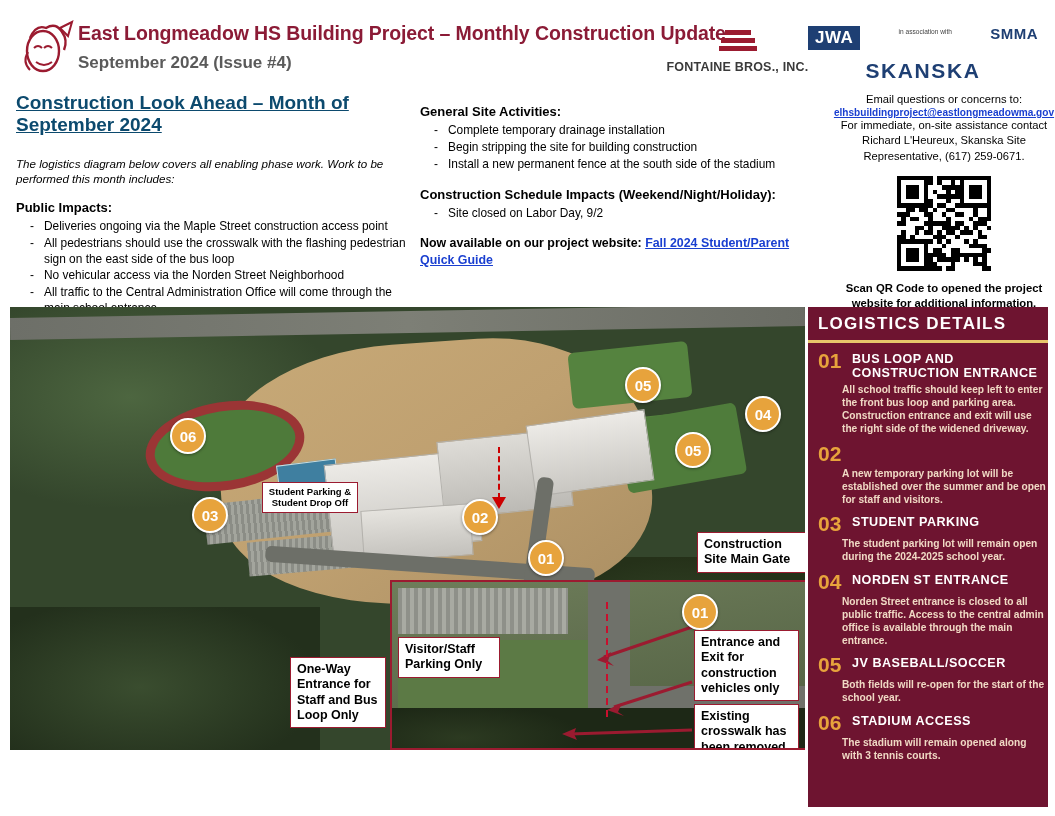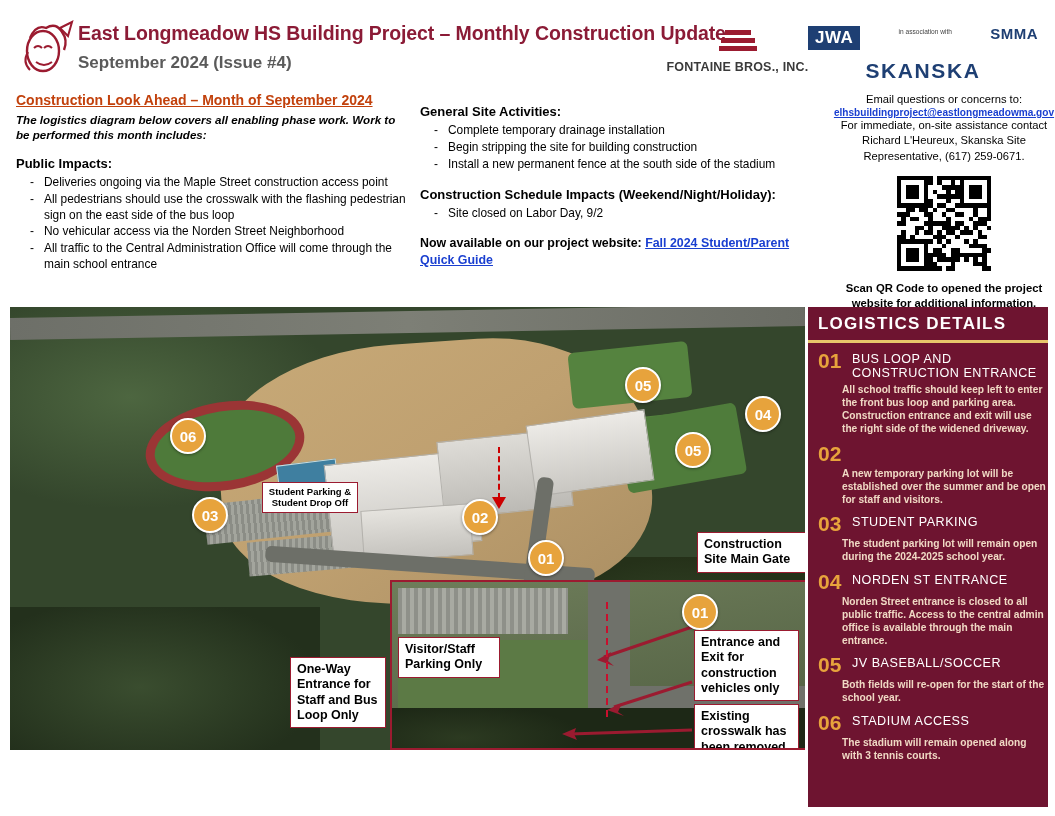--- a/index.html
+++ b/index.html
@@ -51,23 +51,23 @@
   .skanska {
     margin-top:9px; text-align:center; font-size:21px; font-weight:bold;
     color:#1e3f73; letter-spacing:1.6px;
   }
 
   
   .band { position:absolute; left:0; top:92px; width:1055px; height:215px; background:#fff;}
 
   .col-left { position:absolute; left:16px; top:0px; width:390px;}
   .look-ahead {
-    font-size:14px; font-weight:bold; color:#c2410c; text-decoration:underline;
-  }
-  .italic-note { font-size:11.6px; font-style:italic; font-weight:bold; margin-top:4px; line-height:1.32;}
+    font-size:19px; font-weight:bold; color:#0c4a6e; text-decoration:underline;
+  }
+  .italic-note { font-size:11.6px; font-style:italic; font-weight:normal; margin-top:20px; line-height:1.32;}
   .sec-head { font-size:13px; font-weight:bold; margin-top:13px; }
   ul.dash { list-style:none; margin:4px 0 0 0; padding:0; }
   ul.dash li {
     position:relative; padding-left:28px; font-size:11.9px; line-height:1.34; margin-bottom:1px;
   }
   ul.dash li:before {
     content:"-"; position:absolute; left:14px; top:0;
   }
 
   .col-mid { position:absolute; left:420px; top:12px; width:380px;}
@@ -181,21 +181,21 @@
   .logi {
     position:absolute; left:808px; top:307px; width:240px; height:500px;
     background:#6e1430; color:#fff;
   }
   .logi-title {
     font-size:17px; font-weight:bold; letter-spacing:1.2px; padding:7px 0 6px 10px;
     border-bottom:3px solid #e7c66a;
   }
   .logi-item { padding:7px 10px 0 10px; display:flex; gap:7px; }
   .logi-num { font-size:21px; font-weight:bold; color:#e7a33c; line-height:1; min-width:27px;}
-  .logi-head { font-size:12.6px; font-weight:normal; letter-spacing:0.5px; line-height:1.13; padding-top:2px;}
+  .logi-head { font-size:12.6px; font-weight:bold; letter-spacing:0.5px; line-height:1.13; padding-top:2px;}
   .logi-body { font-size:10.2px; font-weight:bold; line-height:1.26; color:#f0d9c4; margin:4px 0 0 34px;}
 </style>
 </head>
 <body>
 
 <div class="header">
 
   <div class="logo-mark">
     <svg width="58" height="62" viewBox="0 0 58 62">
       <ellipse cx="27" cy="33" rx="16" ry="20" fill="none" stroke="#9b1b30" stroke-width="2.4"></ellipse>

